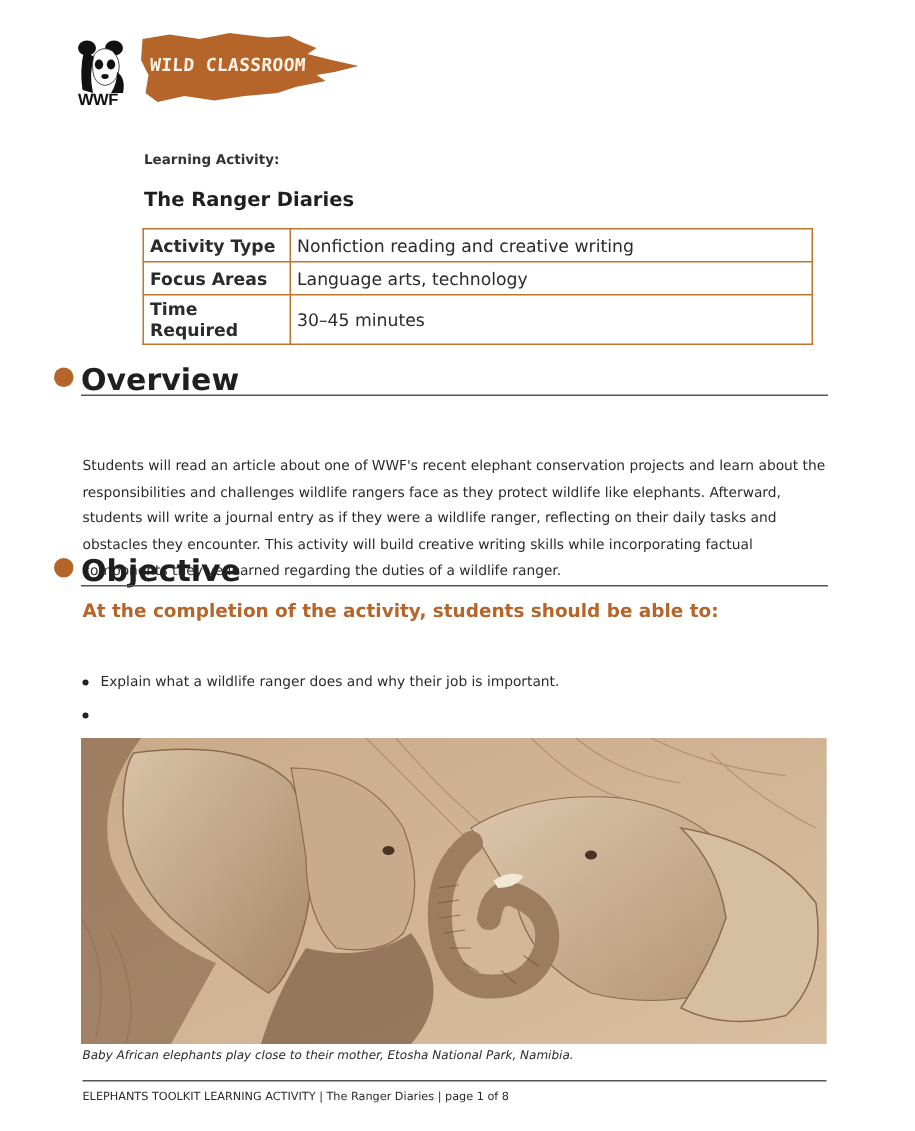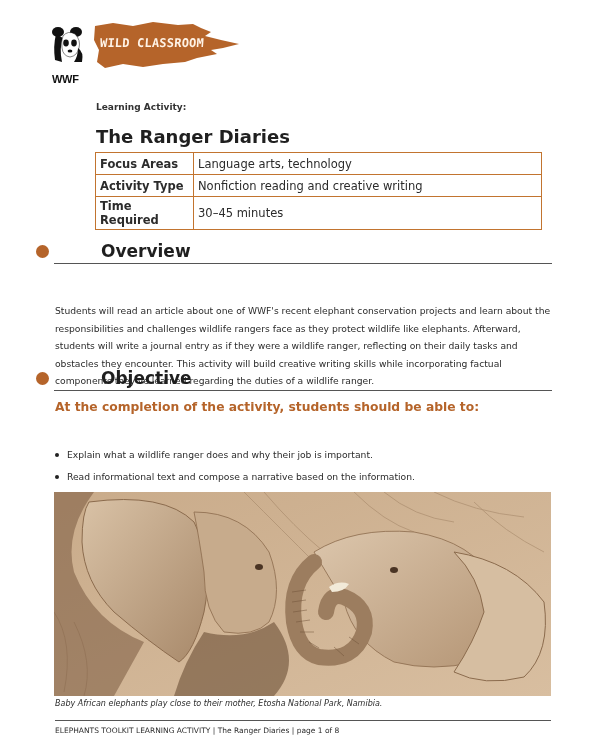--- a/index.html
+++ b/index.html
@@ -1,34 +1,34 @@
 <!DOCTYPE html>
 <html><head>
 <meta charset="utf-8">
 <style>
   html, body { margin: 0; padding: 0; background: #ffffff; }
   body { width: 610px; height: 754px; position: relative; overflow: hidden; font-family: "DejaVu Sans", sans-serif; color: #2b2b2b; }
 
   .header { position: absolute; left: 0; top: 0; width: 610px; height: 90px; }
   .wwf-logo { position: absolute; left: 50px; top: 26px; width: 36px; height: 52px; }
-  .wwf-text { position: absolute; left: 52px; top: 73px; font-family: "Liberation Sans", sans-serif; font-weight: bold; font-size: 11px; letter-spacing: -0.3px; color: #111; }
+  .wwf-text { position: absolute; left: 52px; top: 61px; font-family: "Liberation Sans", sans-serif; font-weight: bold; font-size: 11px; letter-spacing: -0.3px; color: #111; }
   .brush { position: absolute; left: 93px; top: 20px; width: 148px; height: 50px; }
   .brush-text { position: absolute; left: 100px; top: 36px; width: 120px; font-family: "DejaVu Sans Mono", monospace; font-weight: bold; font-size: 12px; color: #fff3e6; letter-spacing: 0.2px; transform: skewX(-4deg); }
   .title-outline { position: absolute; left: 245px; top: 21px; font-family: "DejaVu Sans", sans-serif; font-weight: bold; font-size: 39px; letter-spacing: 3px; color: #ffffff; -webkit-text-stroke: 1px #9a9a9a; line-height: 1; }
 
   .learning-label { position: absolute; left: 96px; top: 102px; font-size: 9px; font-weight: bold; color: #333; }
-  .activity-title { position: absolute; left: 96px; top: 126px; font-size: 18px; font-weight: bold; color: #1f1f1f; }
+  .activity-title { position: absolute; left: 96px; top: 126px; font-size: 13px; font-weight: bold; color: #1f1f1f; }
 
   table.info { position: absolute; left: 95px; top: 152px; width: 447px; border-collapse: collapse; font-size: 11.5px; }
   table.info td { border: 1px solid #c2742f; padding: 2px 4px; height: 17px; color: #2b2b2b; }
   table.info td.k { font-weight: bold; width: 89px; }
 
   .section-head { position: absolute; left: 36px; width: 516px; height: 24px; }
   .section-dot { position: absolute; left: 0; top: 4px; width: 13px; height: 13px; border-radius: 50%; background: #b5642a; }
-  .section-title { position: absolute; left: 18px; top: 0; font-size: 17px; font-weight: bold; color: #1f1f1f; margin-left: 47px; }
+  .section-title { position: absolute; left: 18px; top: 0; font-size: 20px; font-weight: bold; color: #1f1f1f; }
   .section-rule { position: absolute; left: 18px; right: 0; top: 22px; height: 0; border-top: 1.3px solid #555; }
 
   .overview-text { position: absolute; left: 55px; top: 272px; width: 500px; font-size: 9.2px; line-height: 17.5px; color: #2b2b2b; margin-top: 30px; }
 
   .obj-sub { position: absolute; left: 55px; top: 400px; font-size: 12.3px; font-weight: bold; color: #b5642a; }
   ul.objectives { position: absolute; left: 55px; top: 444px; margin: 0; padding: 0; list-style: none; width: 500px; }
   ul.objectives li { position: relative; padding-left: 12px; font-size: 9.2px; height: 22px; line-height: 22px; color: #2b2b2b; }
   .bullet { position: absolute; left: 0; top: 9px; width: 4px; height: 4px; border-radius: 50%; background: #222; }
 
   .photo { position: absolute; left: 54px; top: 492px; width: 497px; height: 204px; overflow: hidden; background: #c7a887; }
@@ -58,26 +58,26 @@
   <div class="brush-text">WILD CLASSROOM</div>
 
 </div>
 
 <div class="learning-label">Learning Activity:</div>
 <div class="activity-title">The Ranger Diaries</div>
 
 <table class="info">
   <tbody>
       <tr>
+    <td class="k">Activity Type</td>
+    <td>Nonfiction reading and creative writing</td>
+  </tr>
+  <tr>
     <td class="k">Focus Areas</td>
     <td>Language arts, technology</td>
-  </tr>
-  <tr>
-    <td class="k">Activity Type</td>
-    <td>Nonfiction reading and creative writing</td>
   </tr>
   <tr>
     <td class="k">Time Required</td>
     <td>30–45 minutes</td>
   </tr>
 </tbody>
   </table>
 
 <div class="section-head" style="top:241px;">
   <div class="section-dot"></div>
@@ -87,21 +87,21 @@
 <div class="overview-text">Students will read an article about one of WWF's recent elephant conservation projects and learn about the responsibilities and challenges wildlife rangers face as they protect wildlife like elephants. Afterward, students will write a journal entry as if they were a wildlife ranger, reflecting on their daily tasks and obstacles they encounter. This activity will build creative writing skills while incorporating factual components they've learned regarding the duties of a wildlife ranger.</div>
 
 <div class="section-head" style="top:368px;">
   <div class="section-dot"></div>
   <div class="section-title">Objective</div>
   <div class="section-rule"></div>
 </div>
 <div class="obj-sub">At the completion of the activity, students should be able to:</div>
 <ul class="objectives">
   <li><span class="bullet"></span><span>Explain what a wildlife ranger does and why their job is important.</span></li>
-  <li><span class="bullet"></span><span>Read informational text and compose a narrative based on the information.</span></li>
+  <li><span class="bullet"></span></li>
   <li><span class="bullet"></span></li>
 </ul>
 
 <div class="photo">
   <svg width="497" height="204" viewBox="0 0 497 204">
     <defs>
       <linearGradient id="bg" x1="0" y1="0" x2="1" y2="1">
         <stop offset="0" stop-color="#c9ab8a"></stop>
         <stop offset="1" stop-color="#d8bea0"></stop>
       </linearGradient>

